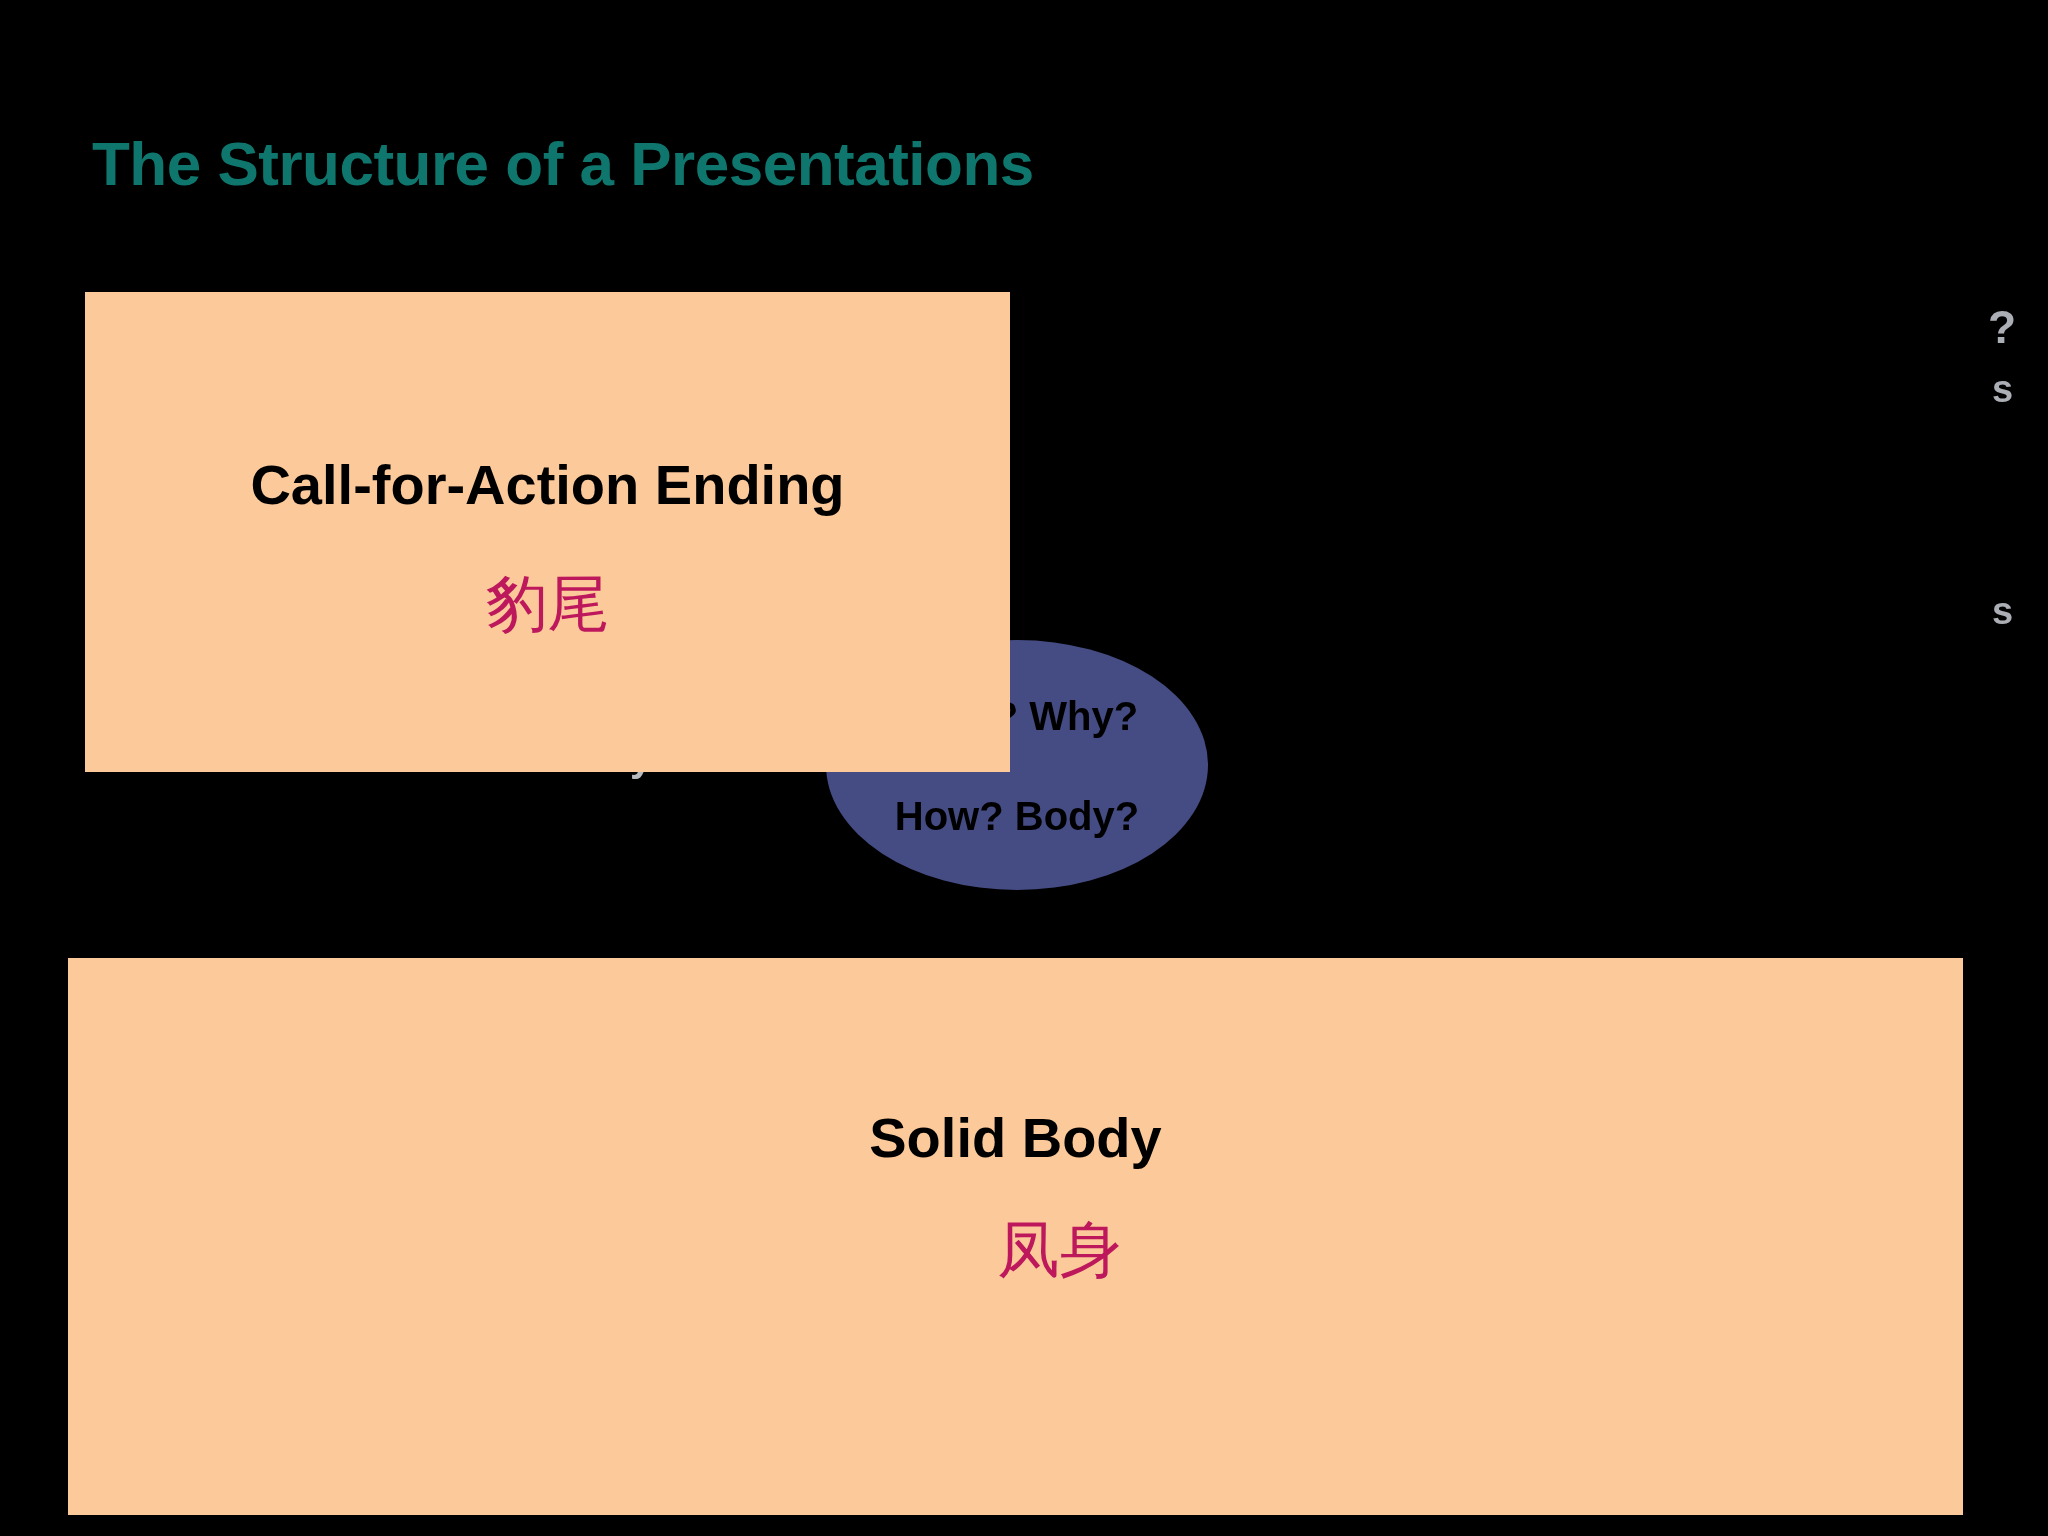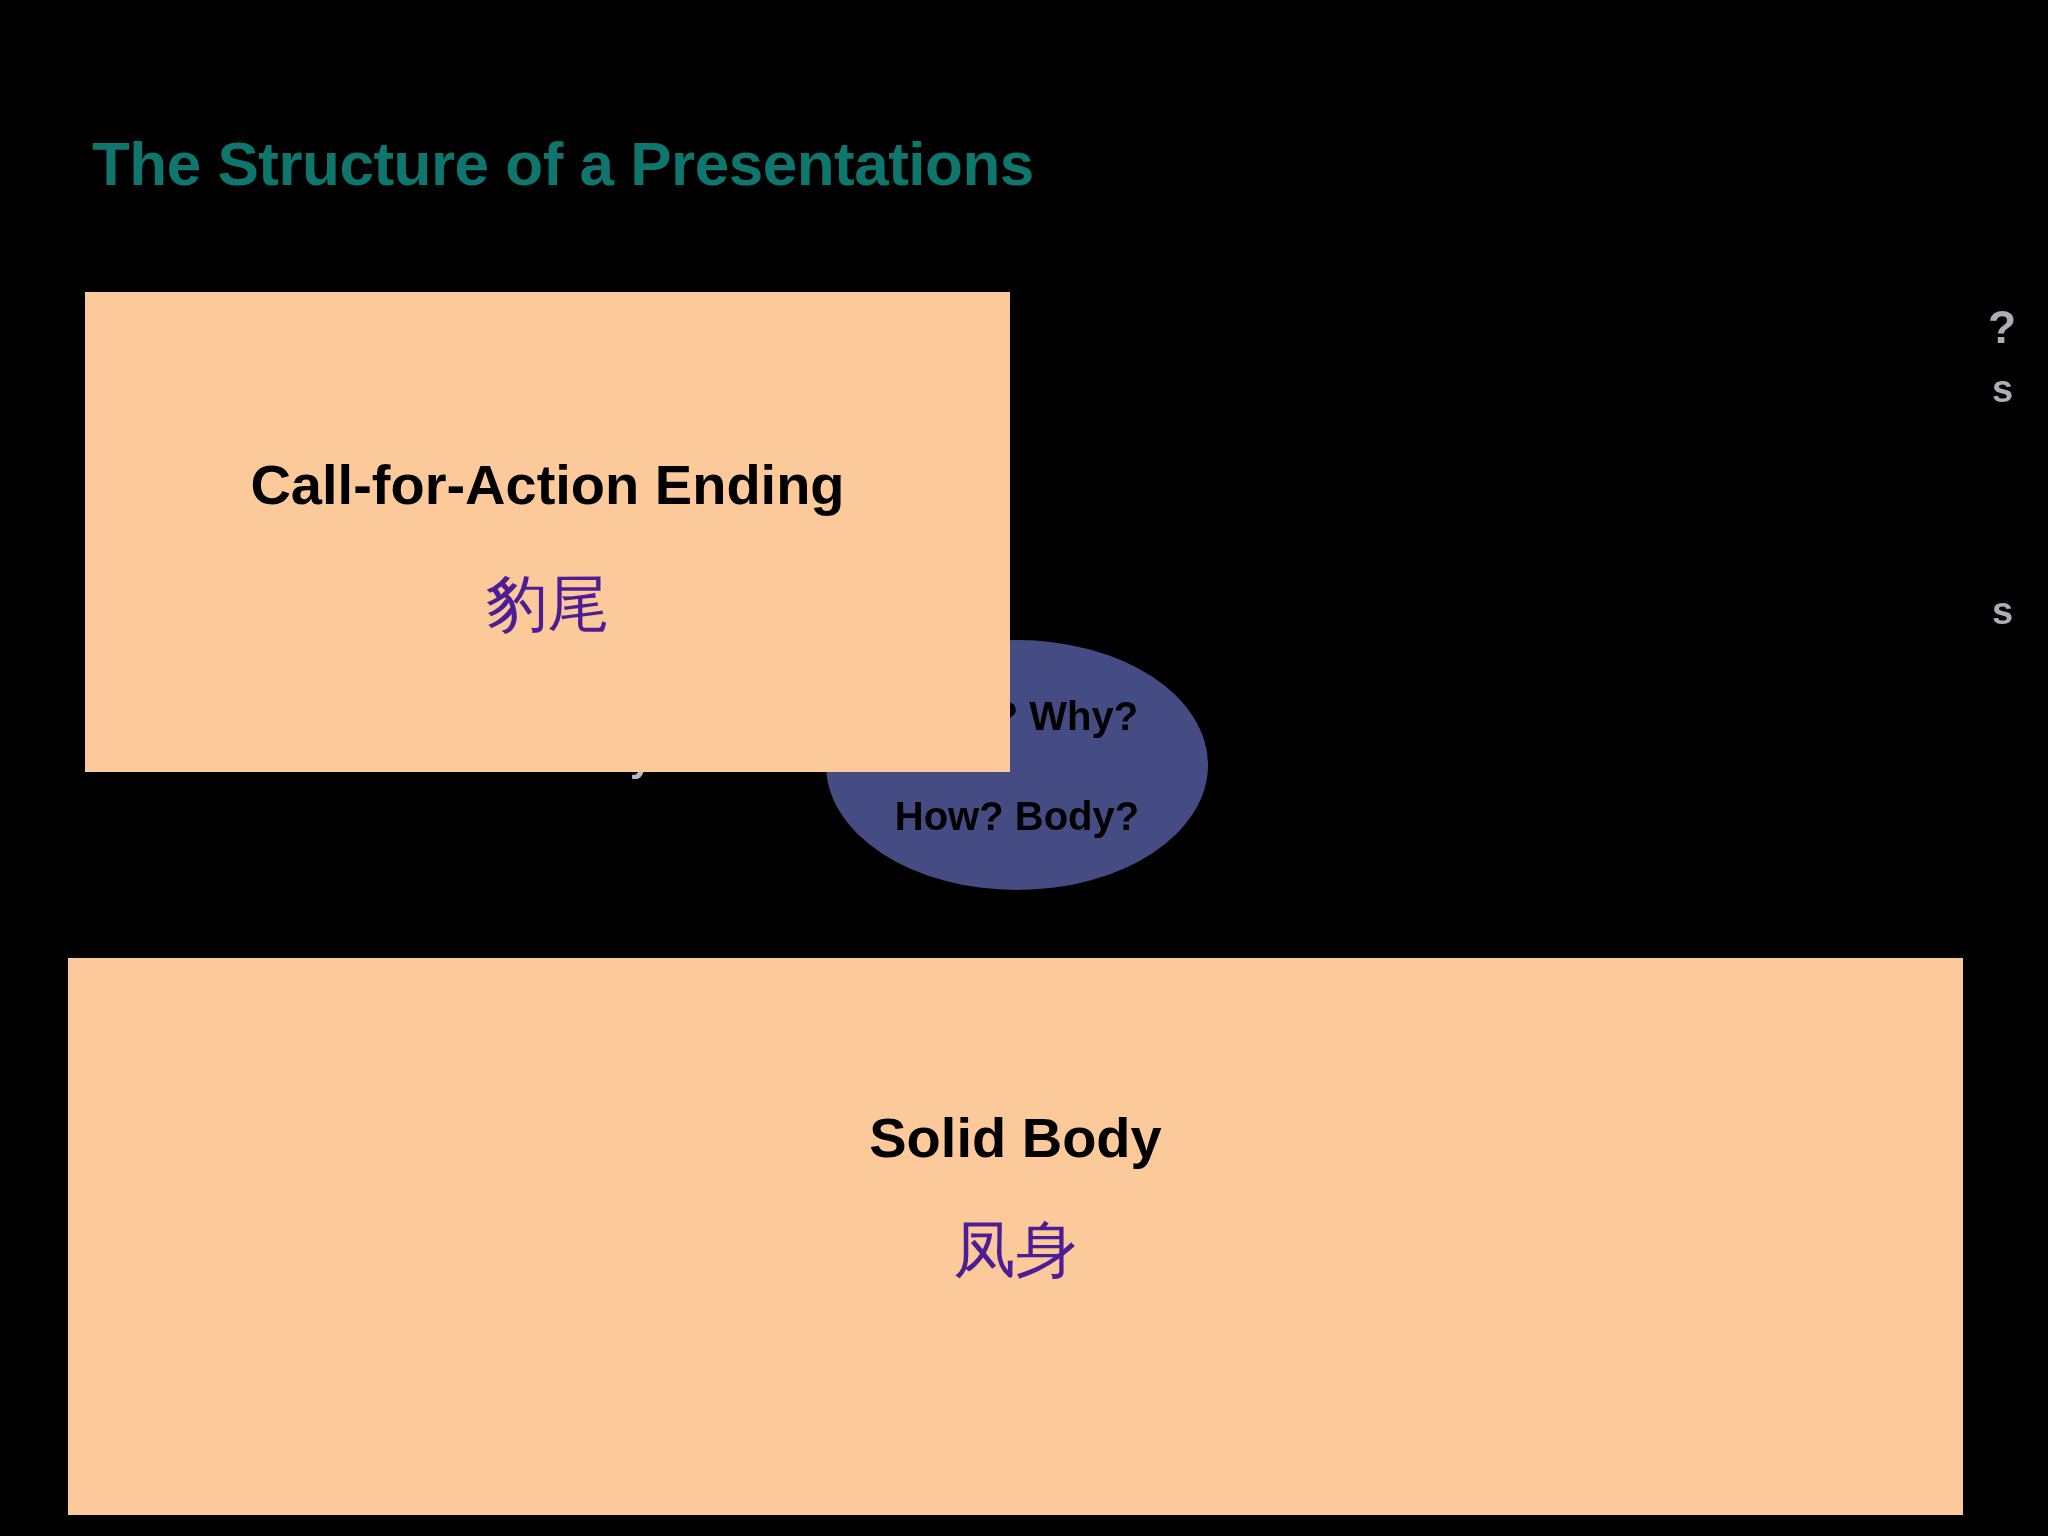--- a/index.html
+++ b/index.html
@@ -87,31 +87,31 @@
     font-weight: bold;
     color: #000000;
     white-space: nowrap;
   }
   .panel-subheading {
     position: absolute;
     width: 100%;
     text-align: center;
     font-size: 62px;
     font-weight: normal;
-    color: #4c1d95;
+    color: #be185d;
     font-family: "DejaVu Sans", sans-serif;
     white-space: nowrap;
   }
 
   #panel-ending  .panel-heading    { top: 160px; }
   #panel-ending  .panel-subheading { top: 270px; }
   #panel-opening .panel-heading    { top: 160px; }
   #panel-opening .panel-subheading { top: 270px; }
   #panel-body    .panel-heading    { top: 147px; }
-  #panel-body    .panel-subheading { top: 250px; }
+  #panel-body    .panel-subheading { top: 250px; padding-left: 44px; }
 </style>
 </head>
 <body>
 
 <div id="slide">
 
   <div id="slide-title">The Structure of a Presentations</div>
 
   <div class="ghost-text" id="ghost-right-1">?</div>
   <div class="ghost-text" id="ghost-right-2">s</div>

